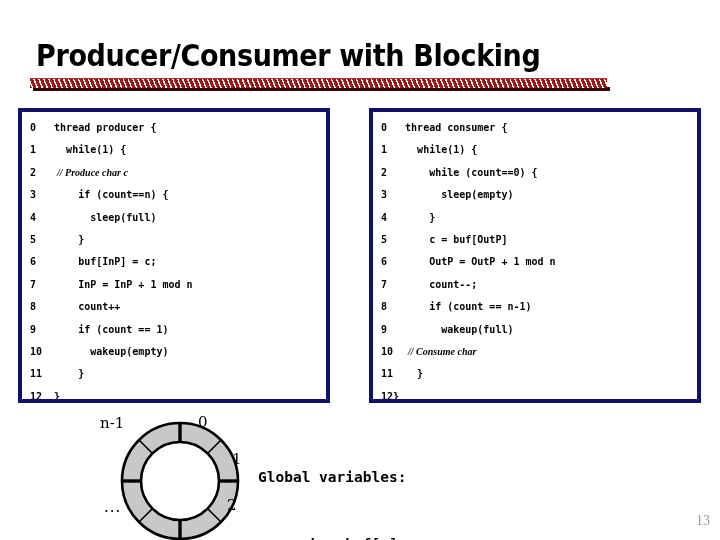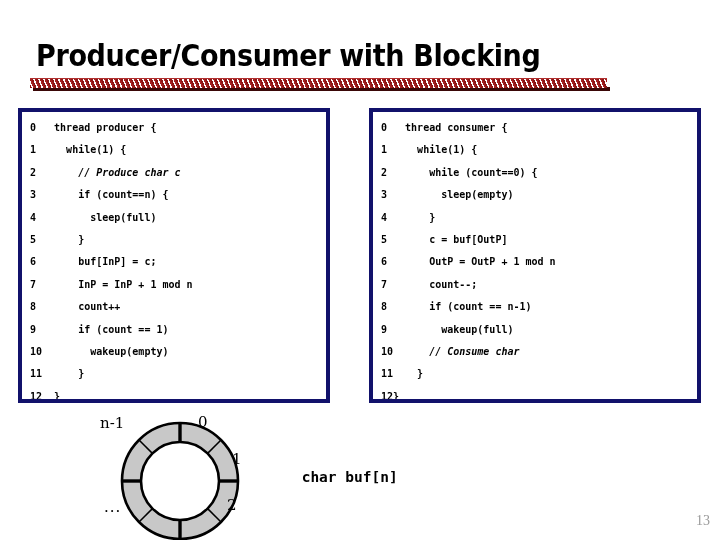--- a/index.html
+++ b/index.html
@@ -88,21 +88,21 @@
     line-height: 22.4px;
     color: #000000;
     white-space: pre;
   }
   .code-line { white-space: pre; }
   .code-line .num {
     display: inline-block;
     width: 2ch;
   }
   .code-line .body { white-space: pre; }
-  .code-line.comment .body { font-style: italic; }
+  .code-line.comment .body { font-style: italic; font-family: Liberation Serif, serif; }
 
   
   #ring-diagram {
     position: absolute;
     left: 90px;
     top: 405px;
     width: 185px;
     height: 135px;
   }
   #ring-svg { position: absolute; left: 0; top: 0; }
@@ -183,18 +183,19 @@
       </g>
     </svg>
     <div class="ring-label" id="ring-label-nminus1">n-1</div>
     <div class="ring-label" id="ring-label-0">0</div>
     <div class="ring-label" id="ring-label-1">1</div>
     <div class="ring-label" id="ring-label-2">2</div>
     <div class="ring-label" id="ring-label-dots">...</div>
   </div>
 
   <div id="globals">
+    <div class="globals-line">Global variables:</div>
     <div id="globals-lines"><div class="globals-line">     char buf[n]</div></div>
   </div>
 
   <div id="page-number">13</div>
 
 </div>
 
 </body></html>

